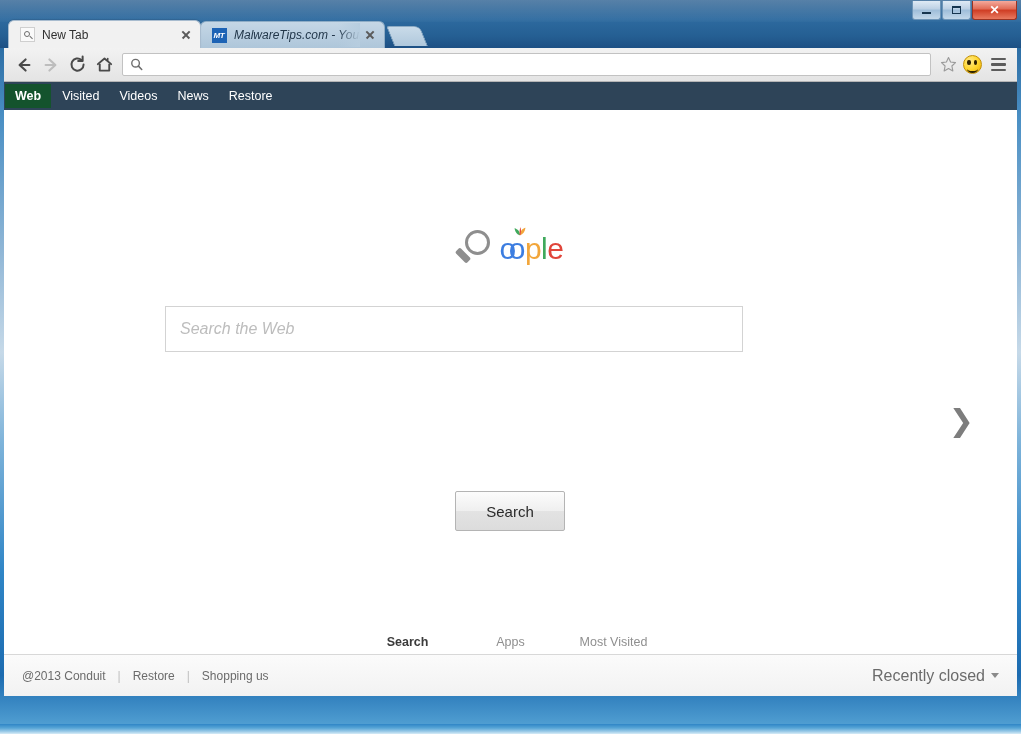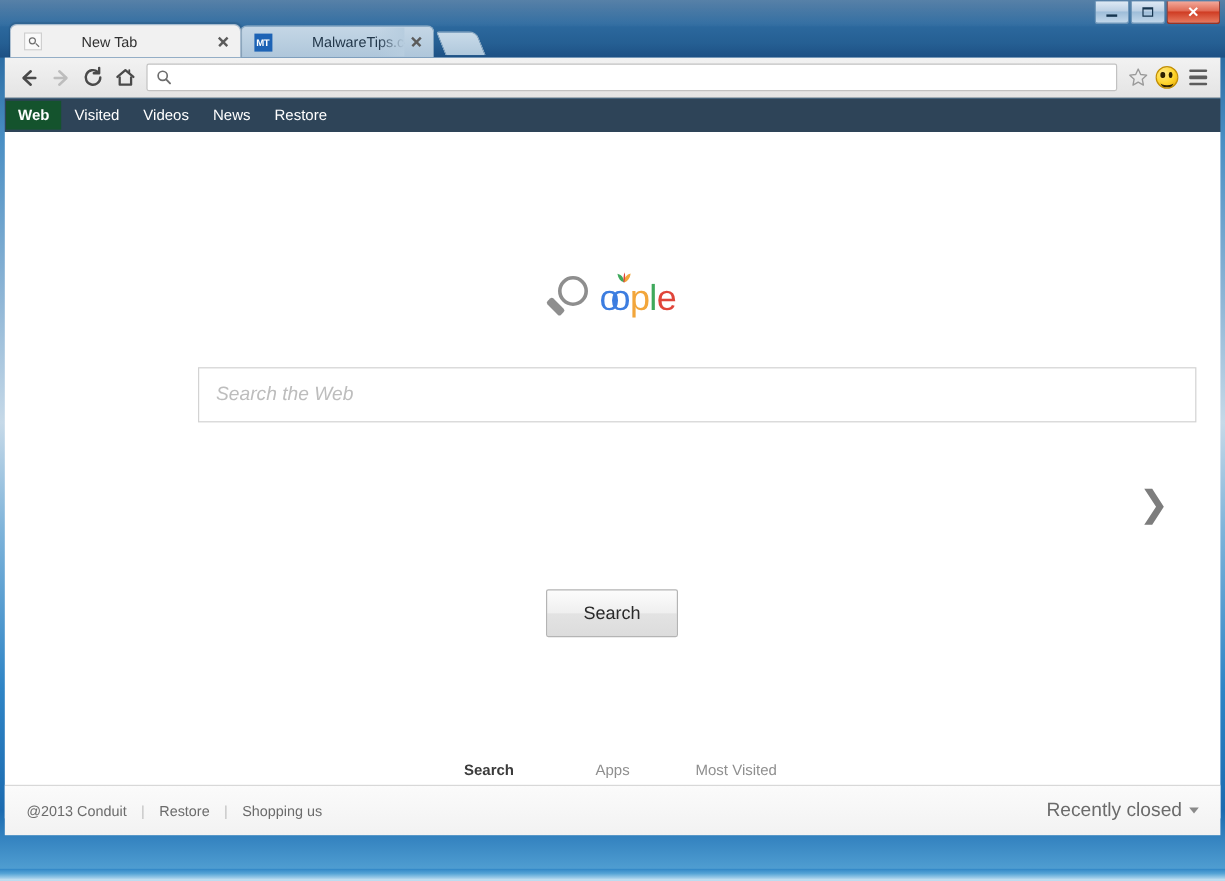--- a/index.html
+++ b/index.html
@@ -109,39 +109,39 @@
     border-bottom: none;
     box-shadow: 0 -1px 1px rgba(0,0,0,0.10);
     width: 193px;
     height: 28px;
     z-index: 3;
   }
   .tab.inactive {
     background: linear-gradient(to bottom, #c5d7e6 0%, #aec6da 100%);
     border: 1px solid #8fadc6;
     border-bottom: none;
-    width: 162px;
+    width: 185px;
     z-index: 2;
     color: #22374a;
+    font-style: italic;
   }
   .tab-favicon {
     width: 16px; height: 16px;
     flex: 0 0 16px;
     margin-right: 7px;
     display: flex;
     align-items: center;
     justify-content: center;
   }
   .tab-title {
     flex: 1 1 auto;
     overflow: hidden;
     text-overflow: clip;
     white-space: nowrap;
     font-size: 12px;
-    margin-left: 26px;
   }
   .tab-fade {
     position: absolute;
     right: 24px; top: 1px; bottom: 1px; width: 22px;
     pointer-events: none;
   }
   .tab.inactive .tab-fade { background: linear-gradient(to right, rgba(183,205,223,0), rgba(183,205,223,1)); }
   .tab-close {
     width: 16px; height: 16px;
     flex: 0 0 16px;
@@ -384,21 +384,21 @@
     left: 12px;
     top: -9px;
     width: 16px;
     height: 11px;
   }
 
   #searchbox {
     position: absolute;
     left: 161px;
     top: 196px;
-    width: 832px;
+    width: 578px;
     height: 46px;
     border: 1px solid #d3d3d3;
     background: #ffffff;
     box-sizing: border-box;
     display: flex;
     align-items: center;
     padding: 0 12px;
   }
   #searchbox input {
     width: 100%;

